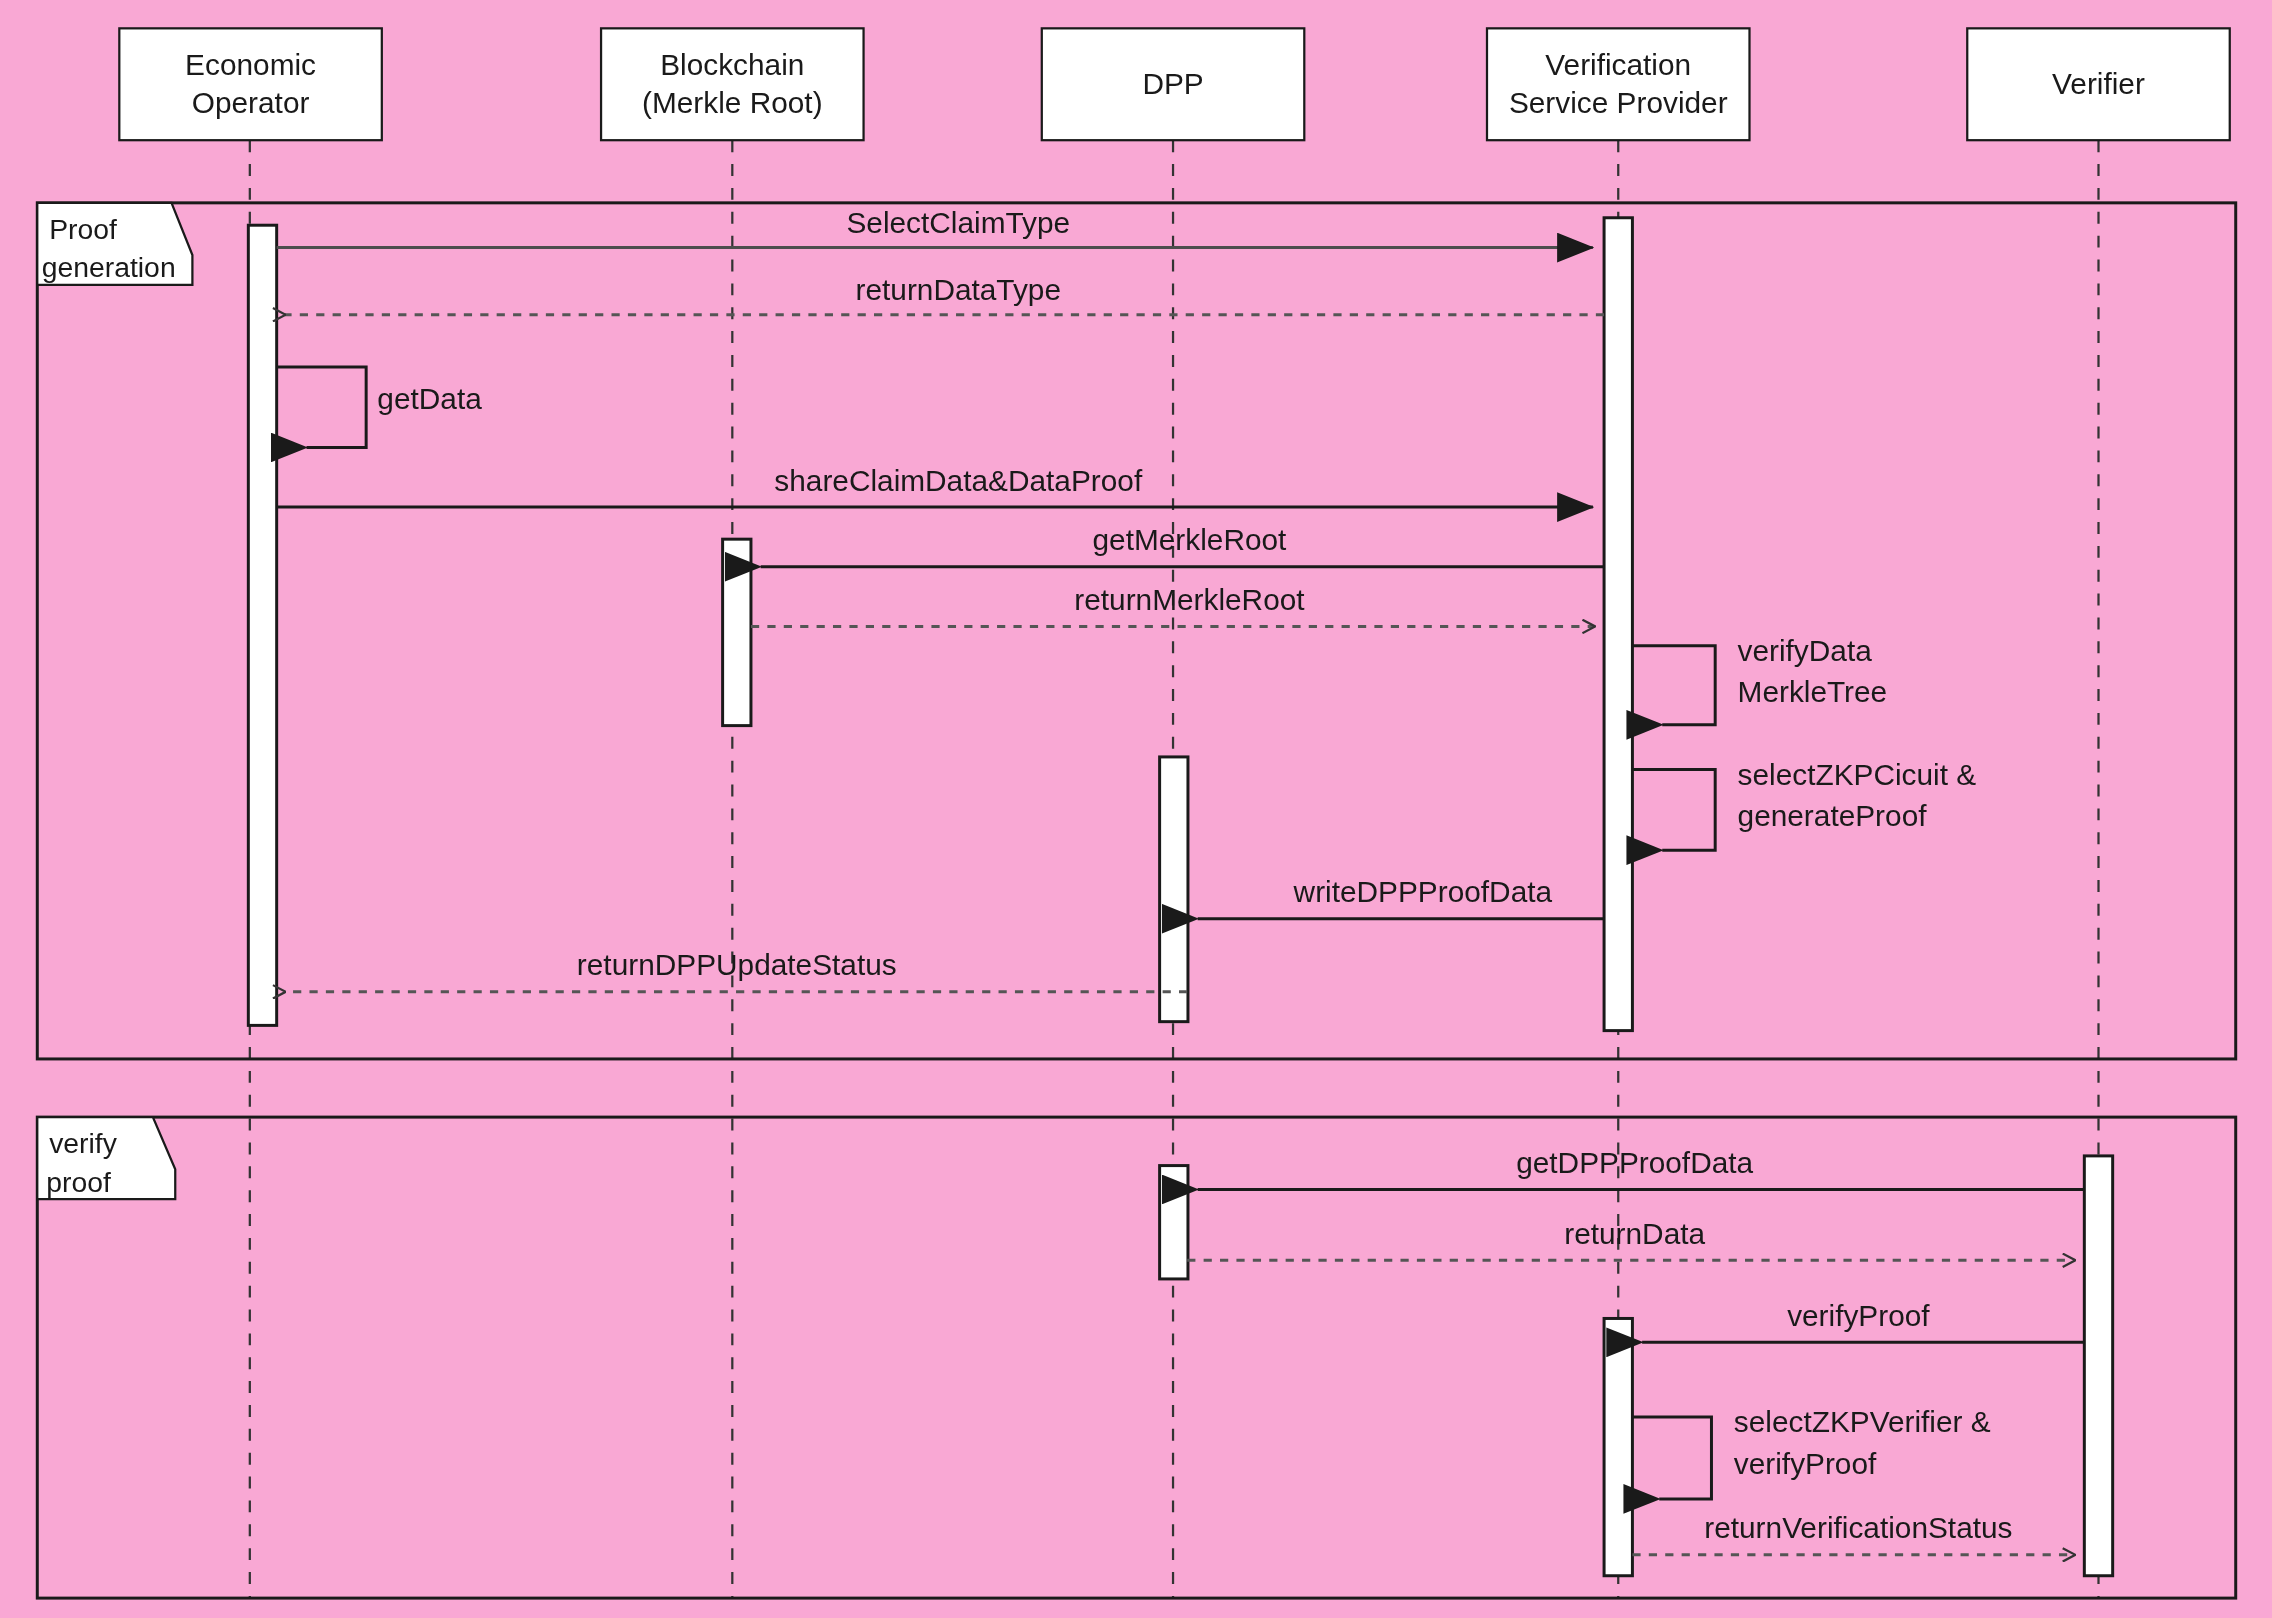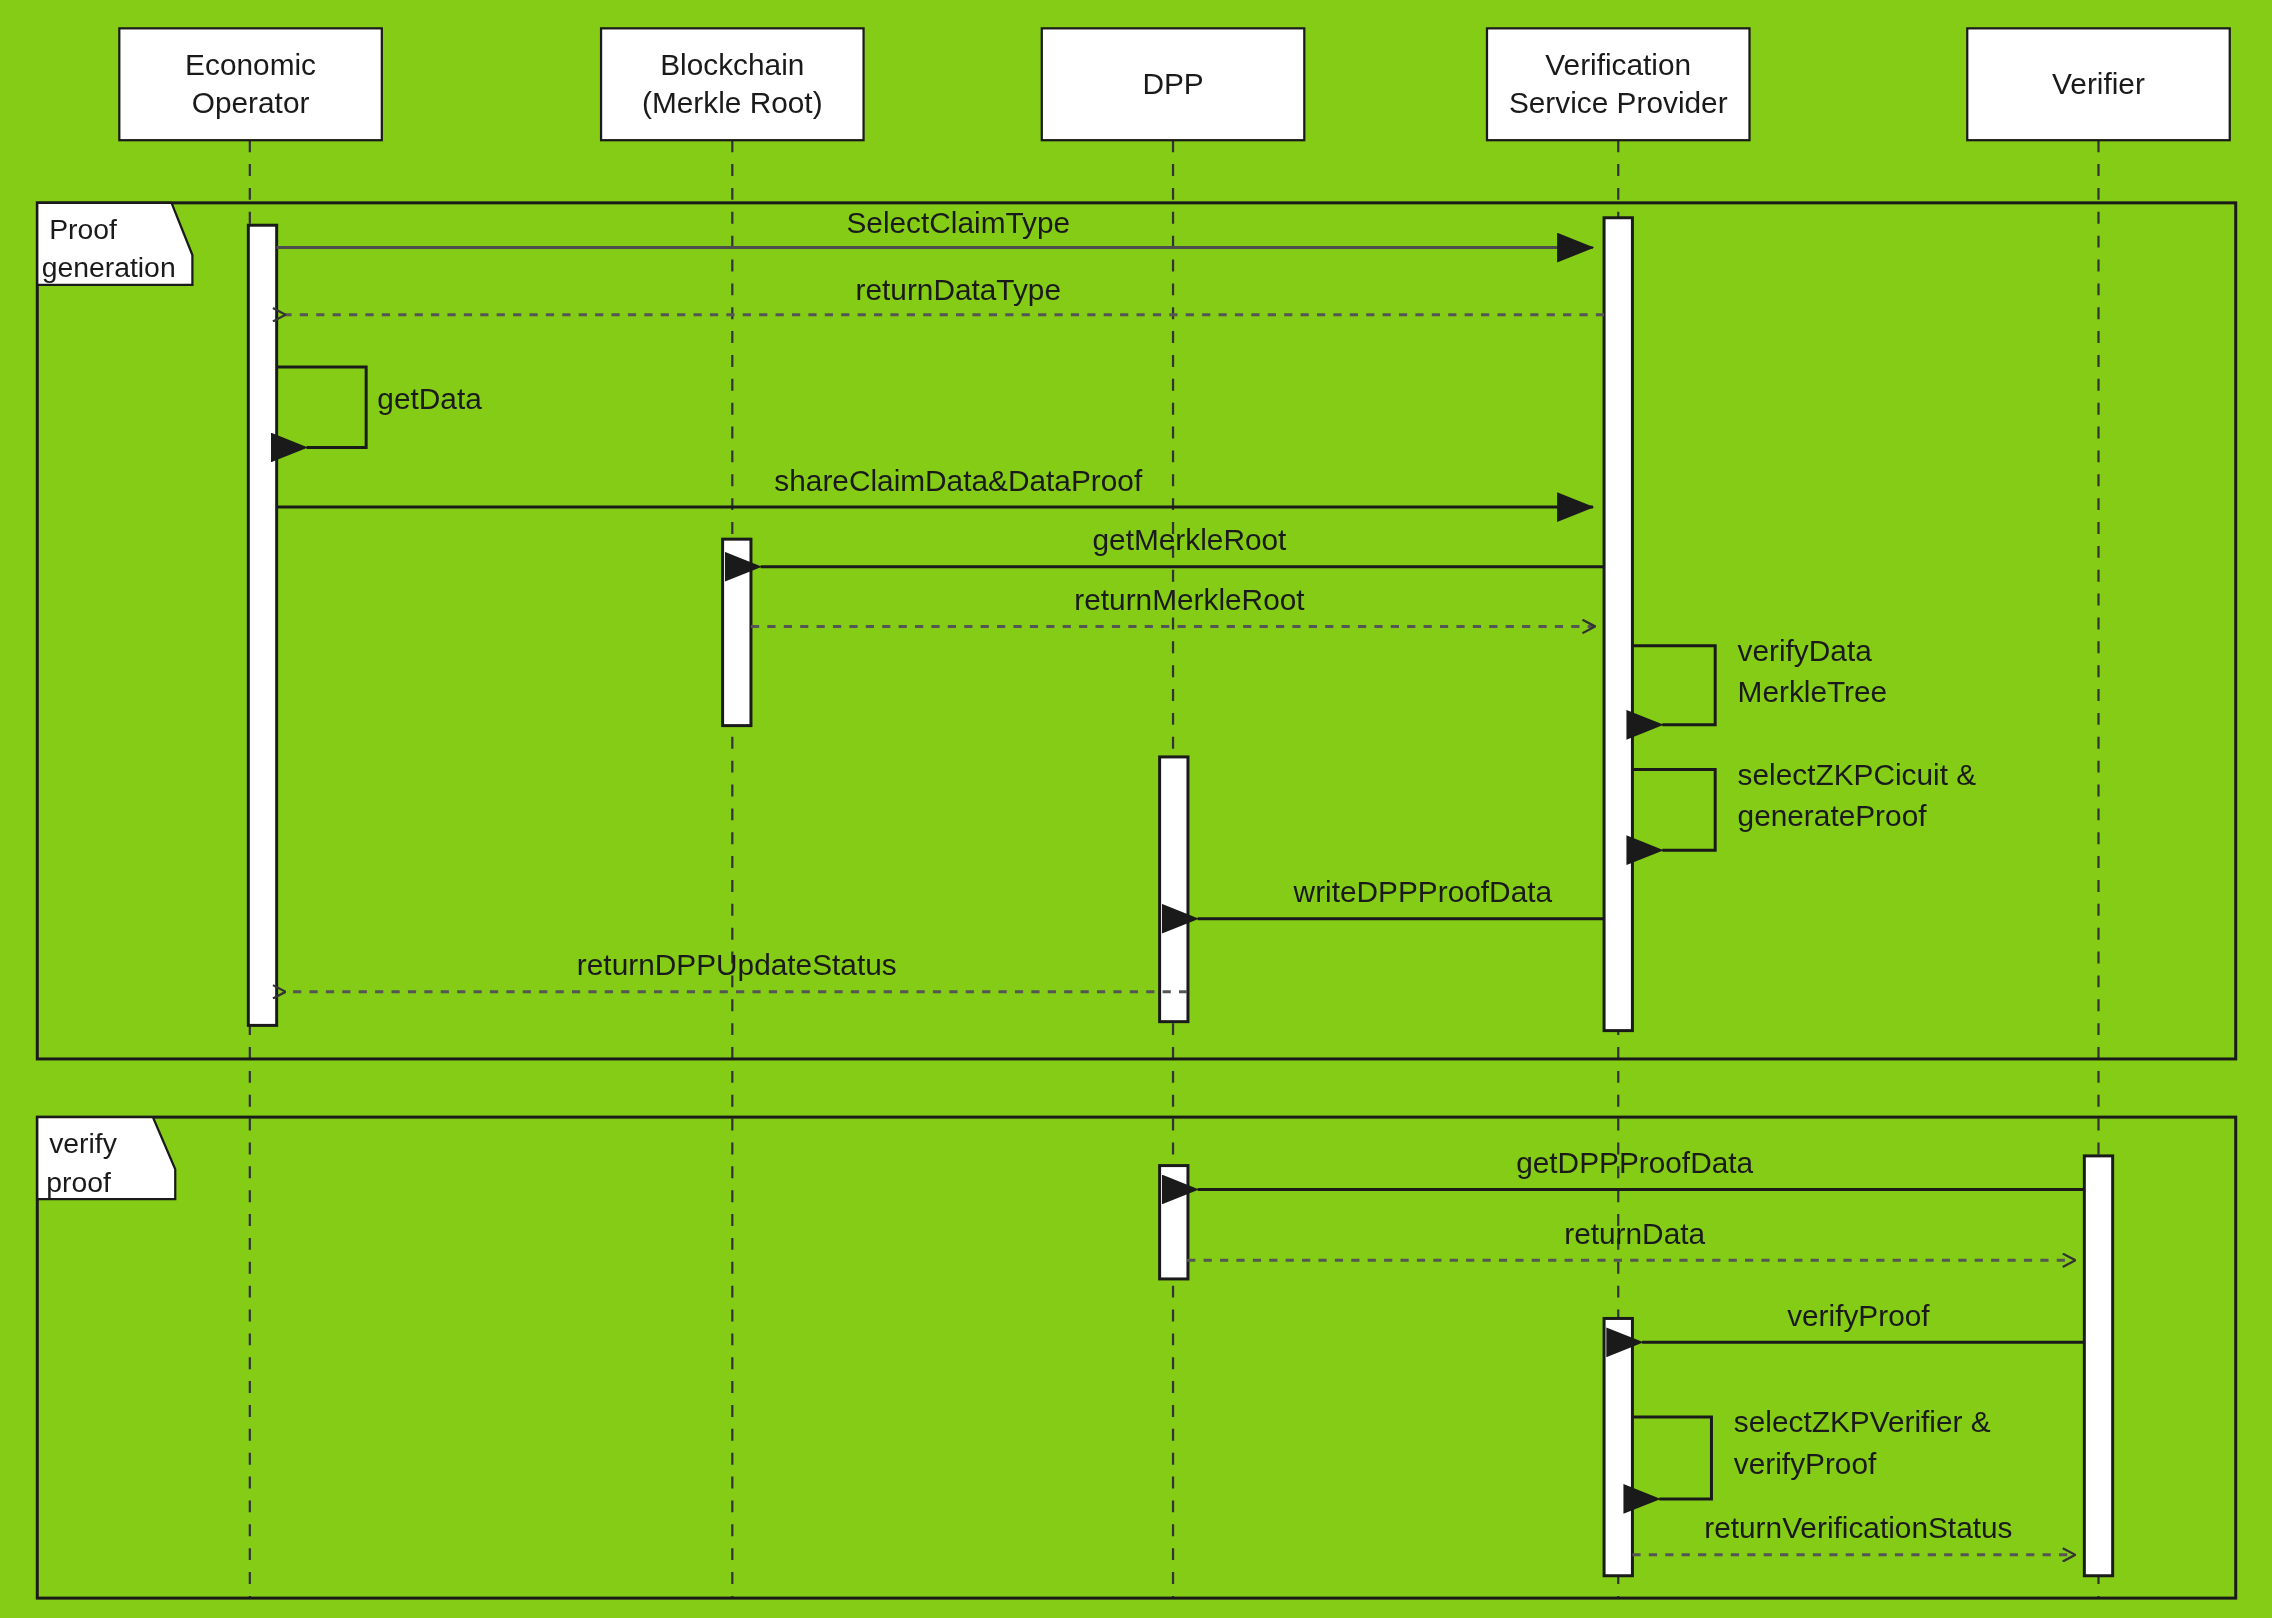--- a/index.html
+++ b/index.html
@@ -7,21 +7,21 @@
     padding: 0;
     background: #ffffff;
   }
   body {
     font-family: "Liberation Sans", sans-serif;
   }
   #canvas {
     position: relative;
     width: 2273px;
     height: 1619px;
-    background: #84cc16;
+    background: #f9a8d4;
     overflow: hidden;
   }
   svg.diagram {
     position: absolute;
     top: 0;
     left: 0;
     width: 2273px;
     height: 1619px;
   }
   .lifeline-box {

